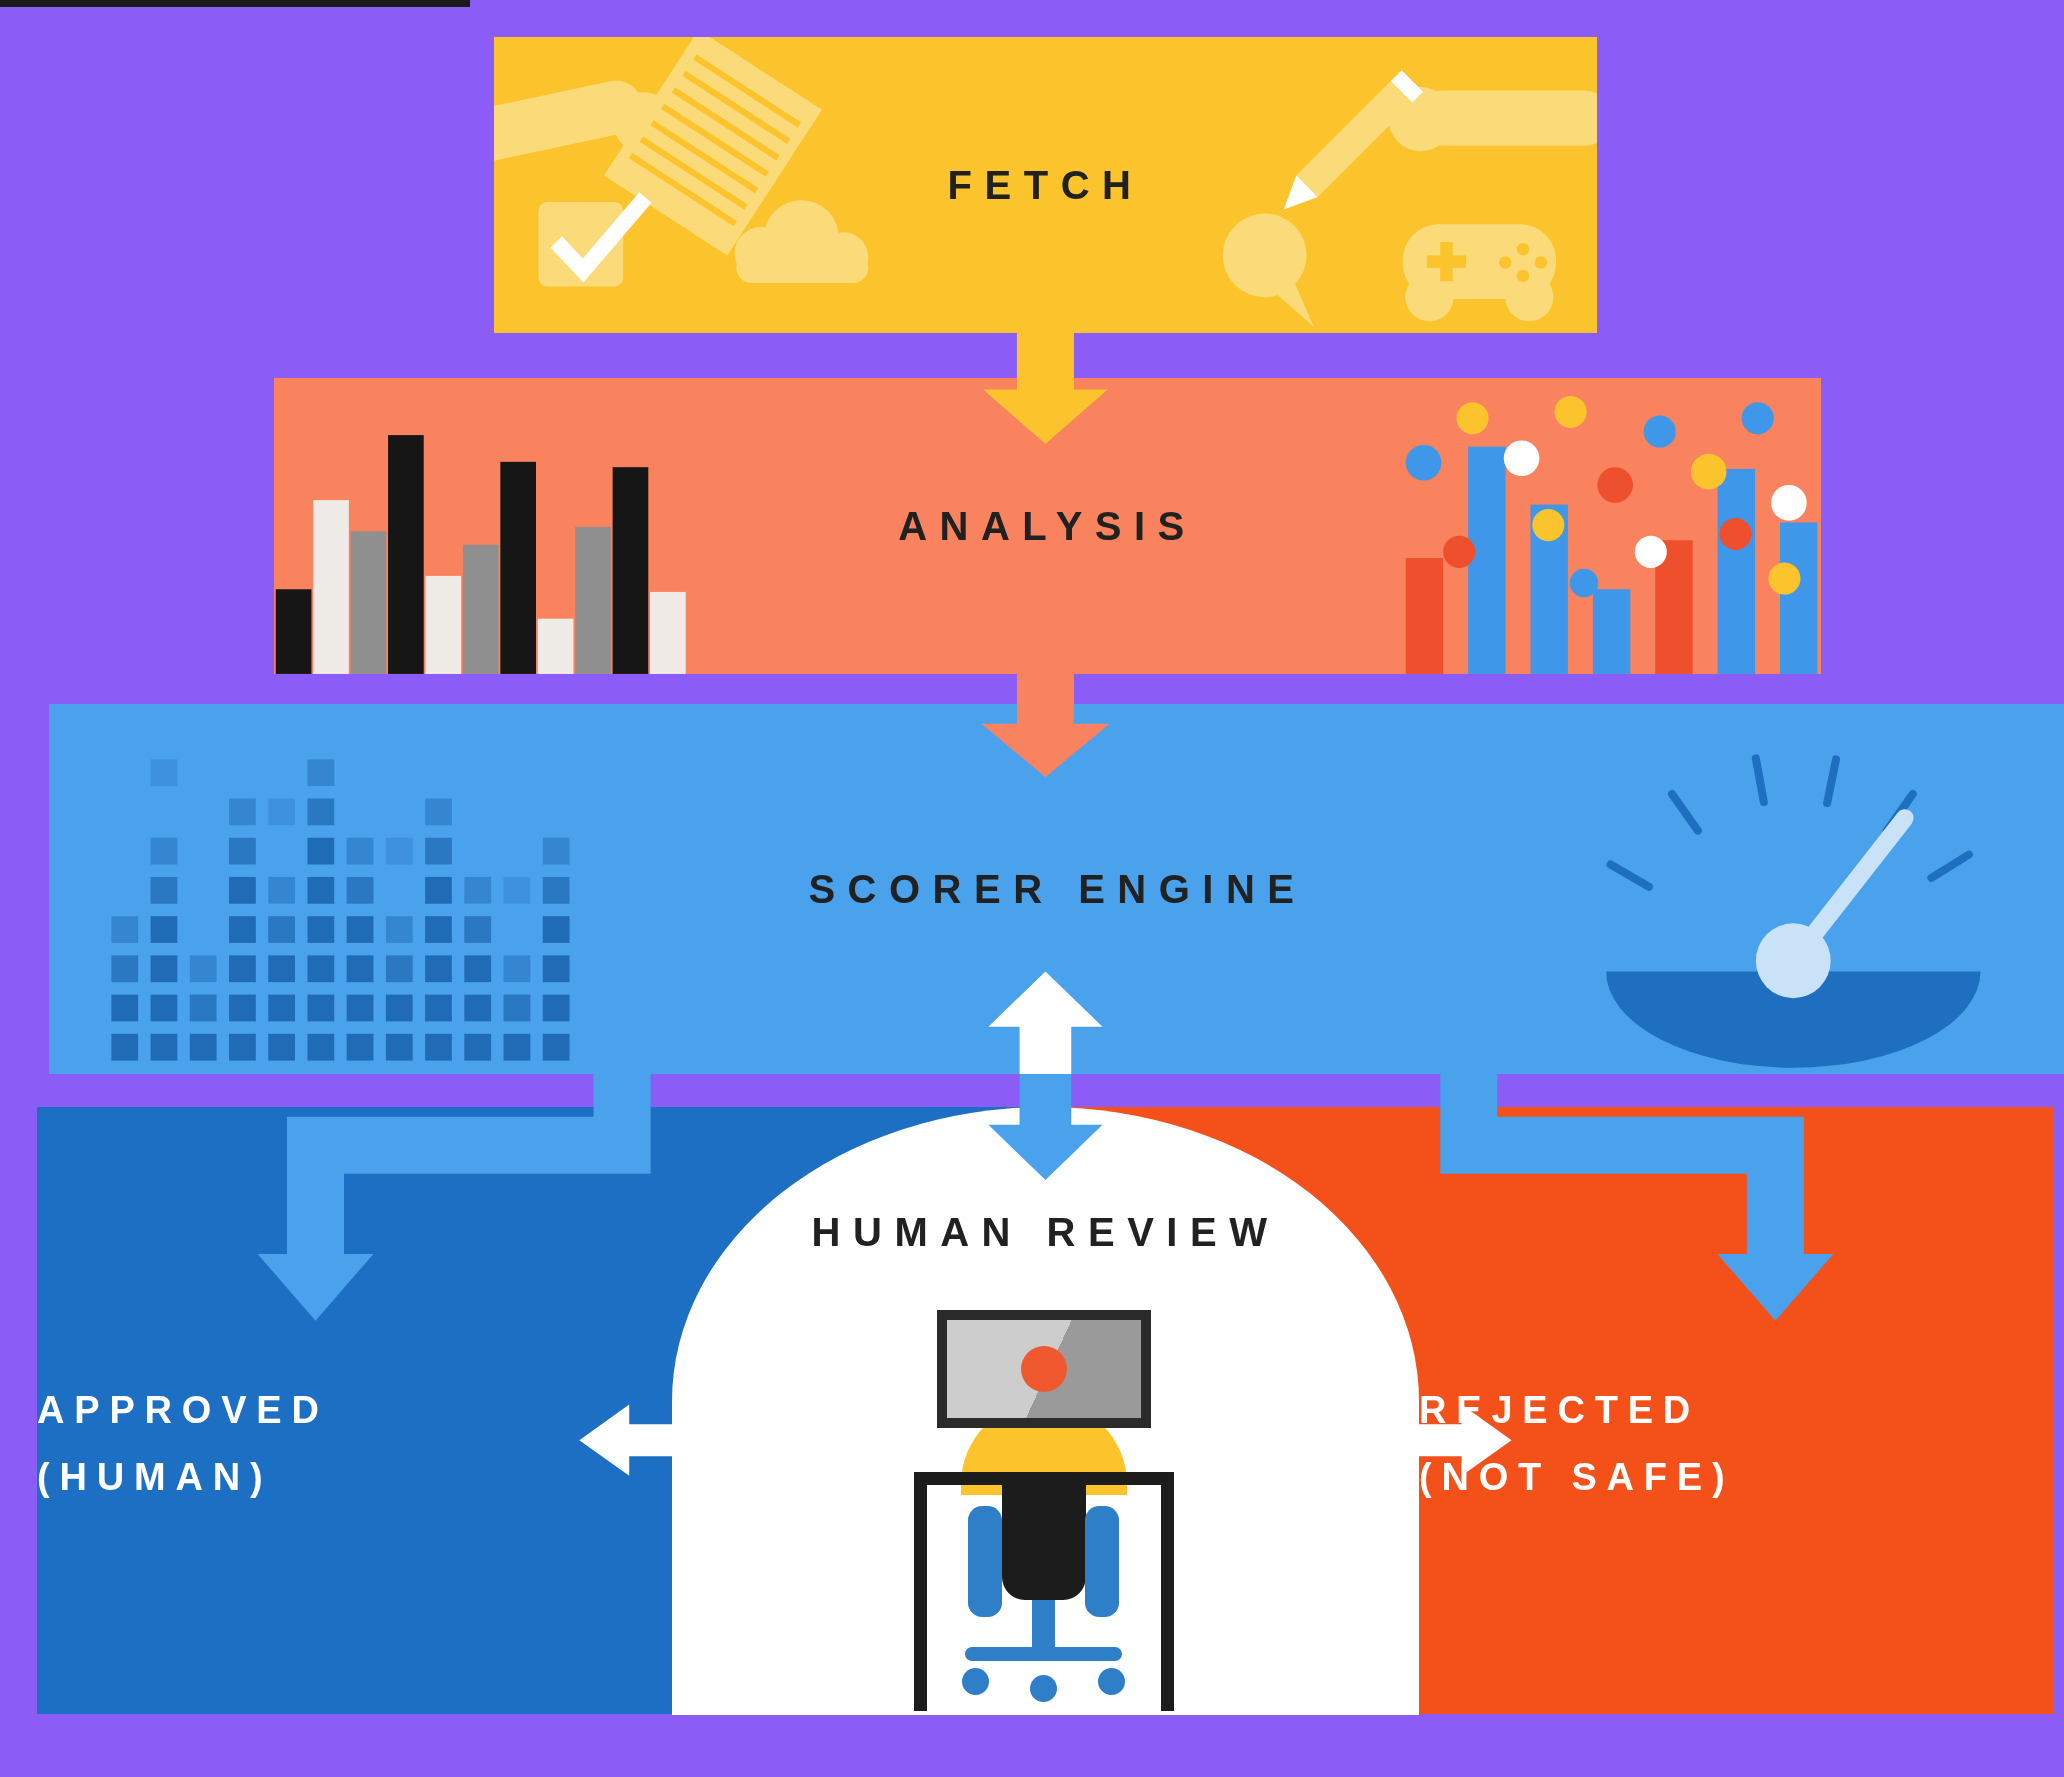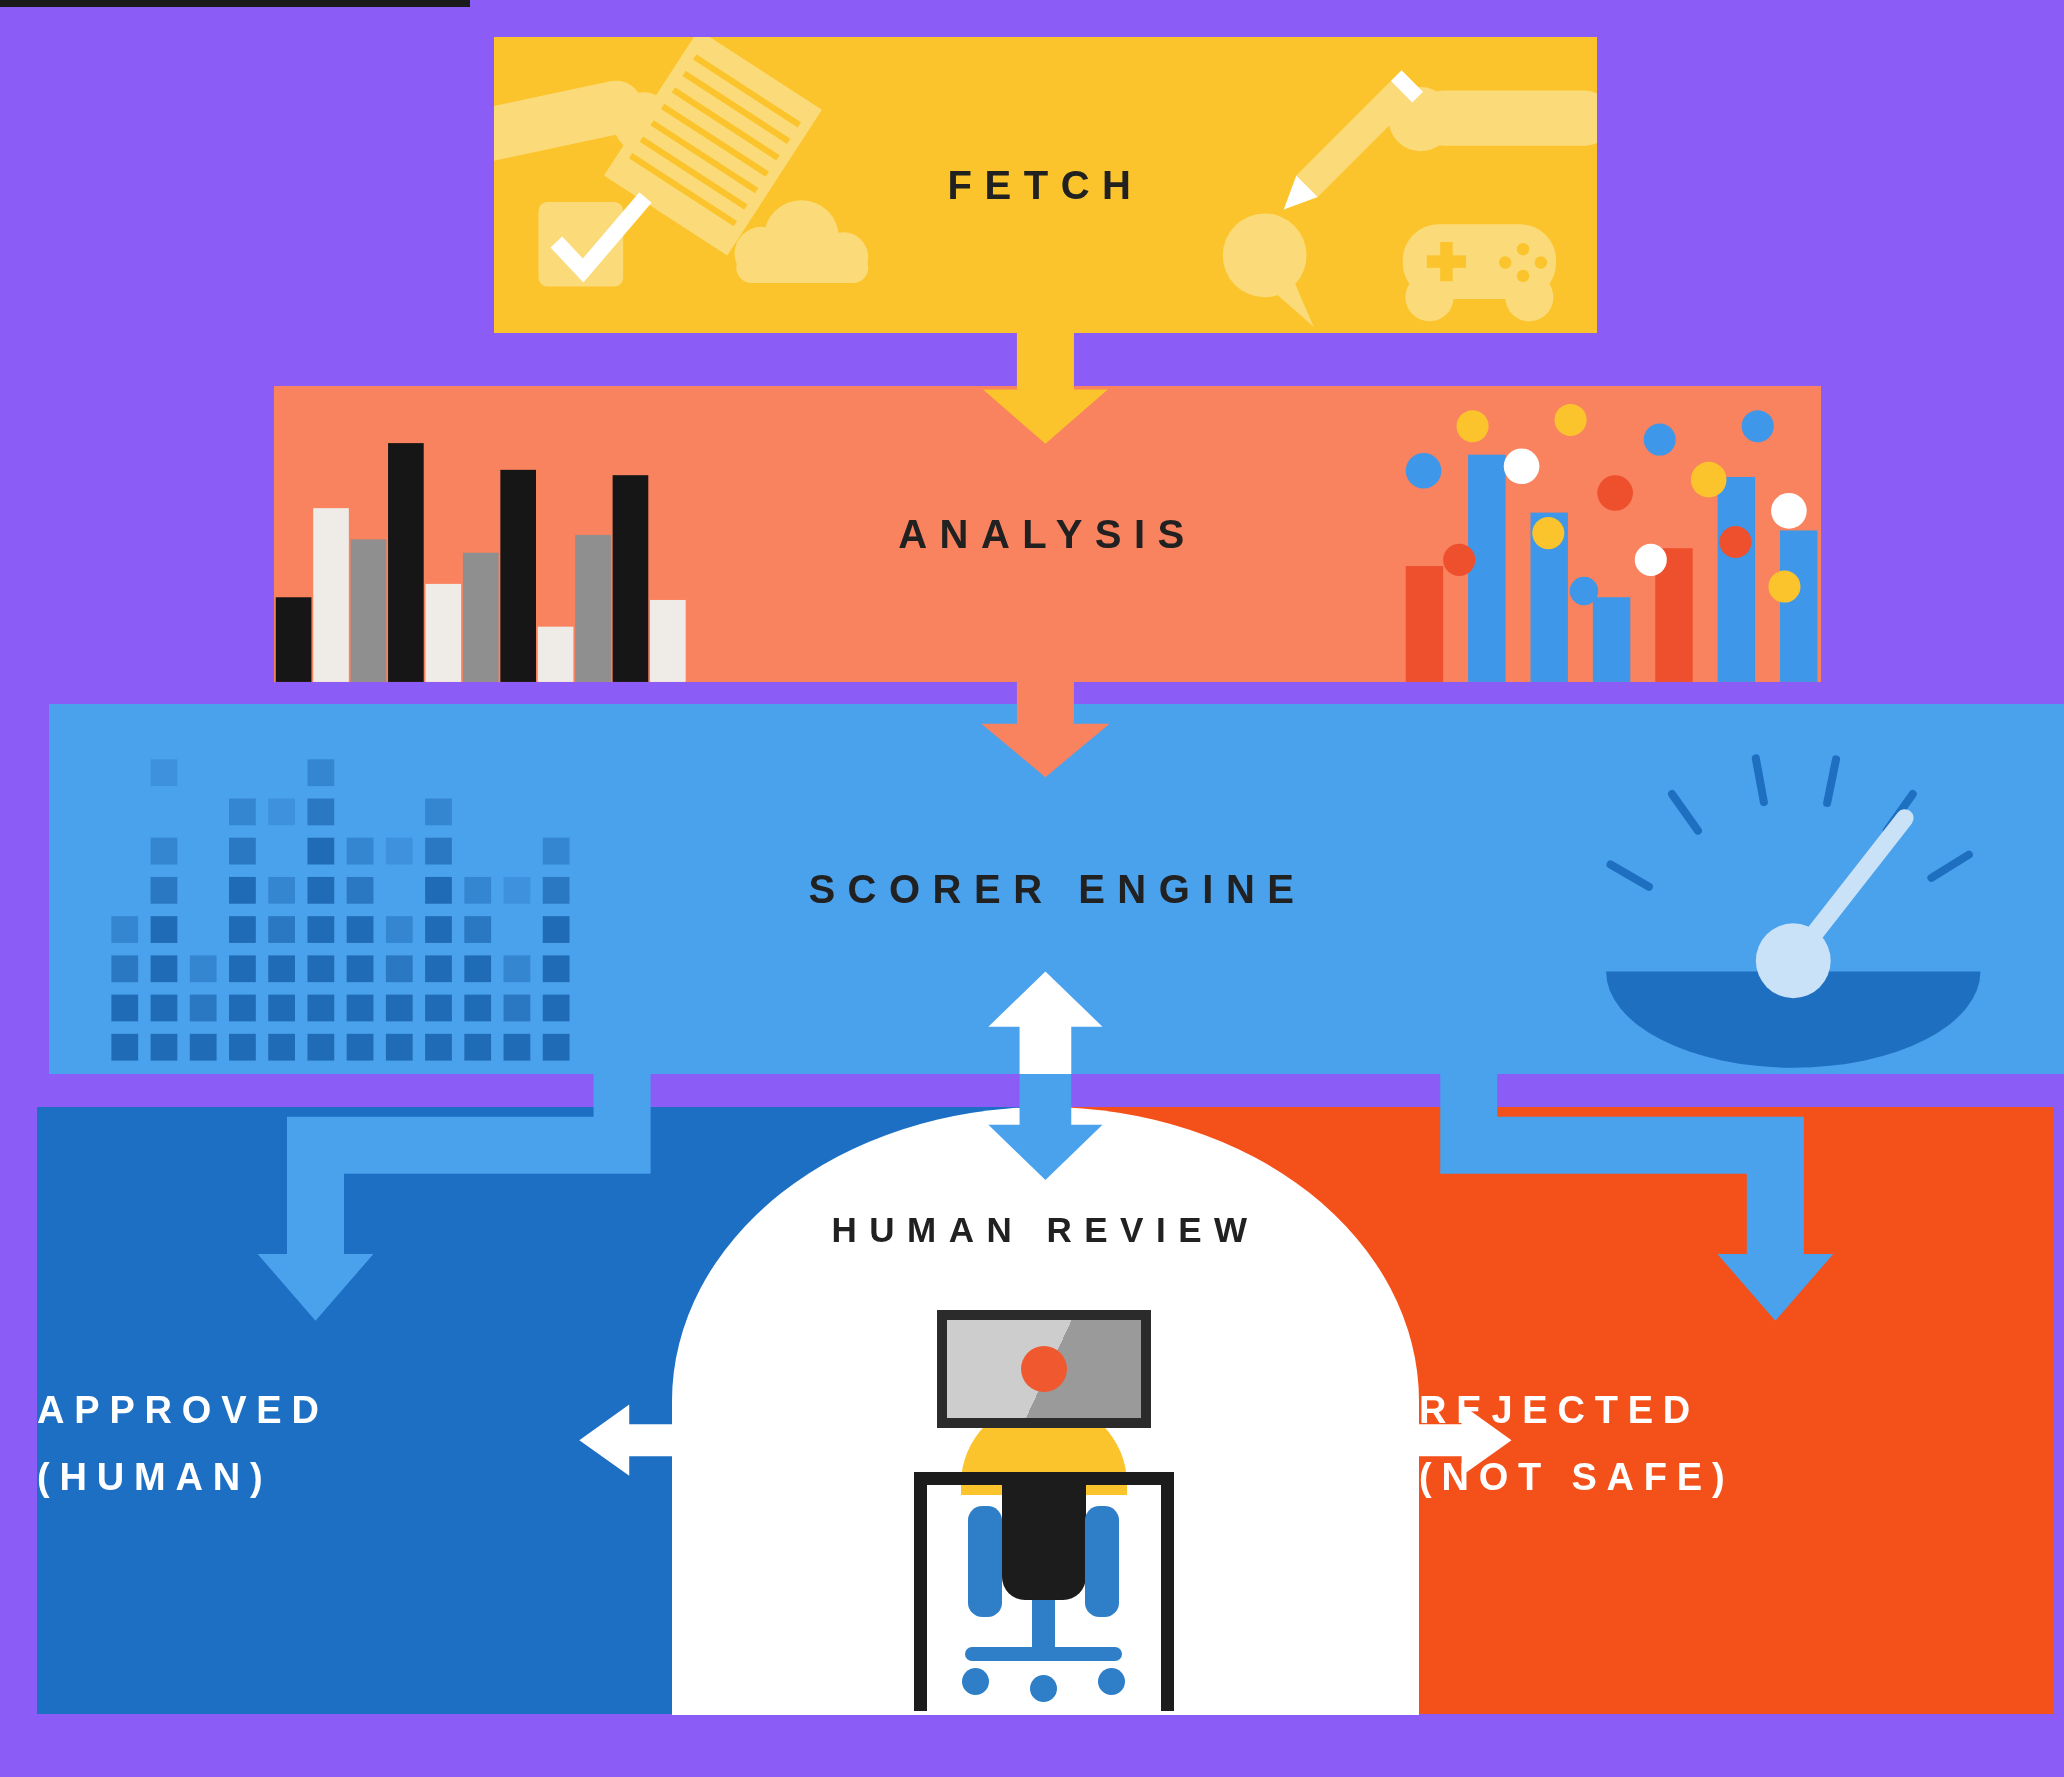--- a/index.html
+++ b/index.html
@@ -4,34 +4,34 @@
 <style>
   * { margin:0; padding:0; box-sizing:border-box; }
   body { background:#ffffff; font-family:"Liberation Sans","DejaVu Sans",sans-serif; }
   .canvas { position:relative; width:2065px; height:1778px; background:#8b5cf6; overflow:hidden; }
 
   .top-left-line { position:absolute; left:0; top:0; width:470px; height:7.1px; background:#1a1a1a; }
 
   .band { position:absolute; }
   .band-icons { position:absolute; inset:0; width:100%; height:100%; }
   .fetch    { left:494px; top:37px;  width:1103px; height:296px; background:#FBC42C; }
-  .analysis { left:274px; top:386px; width:1547px; height:296px; background:#F9825F; }
+  .analysis { left:274px; top:378px; width:1547px; height:296px; background:#F9825F; }
   .scorer   { left:37px;  top:704px; width:2017px; height:370px; background:#4AA1EC;margin-left:12px; }
 
   .band-label { position:absolute; left:0; right:0; top:50%; transform:translateY(-50%);
                 text-align:center; font-size:40px; font-weight:700; letter-spacing:12.5px; color:#212121; }
 
   .block { position:absolute; top:1107px; height:607px; }
   .approved-block { left:37px;   width:1010px; background:#1D6FC4; }
   .rejected-block { left:1047px; width:1007px; background:#F4501A; }
   .dome { position:absolute; left:672px; top:1107px; width:747px; height:608px; background:#ffffff;
           border-radius:373px 373px 0 0 / 294px 294px 0 0; }
 
   .hr-label { position:absolute; left:672px; width:747px; top:1210px; text-align:center;
-              font-size:35px; font-weight:700; letter-spacing:12.5px; color:#212121; }
+              font-size:40px; font-weight:700; letter-spacing:12.5px; color:#212121; }
 
   .outcome { position:absolute; top:1377px; font-size:38px; font-weight:700; letter-spacing:9.8px;
              color:#ffffff; text-align:left; line-height:1.75; }
   .approved-label { left:37px;   width:634px; }
   .rejected-label { left:1419px; width:635px; }
 
   
   .illus { position:absolute; inset:0; pointer-events:none; }
   .shoulders { position:absolute; left:961px; top:1401px; width:166px; height:94px;
                background:#FBC42C; border-radius:83px 83px 0 0; }

